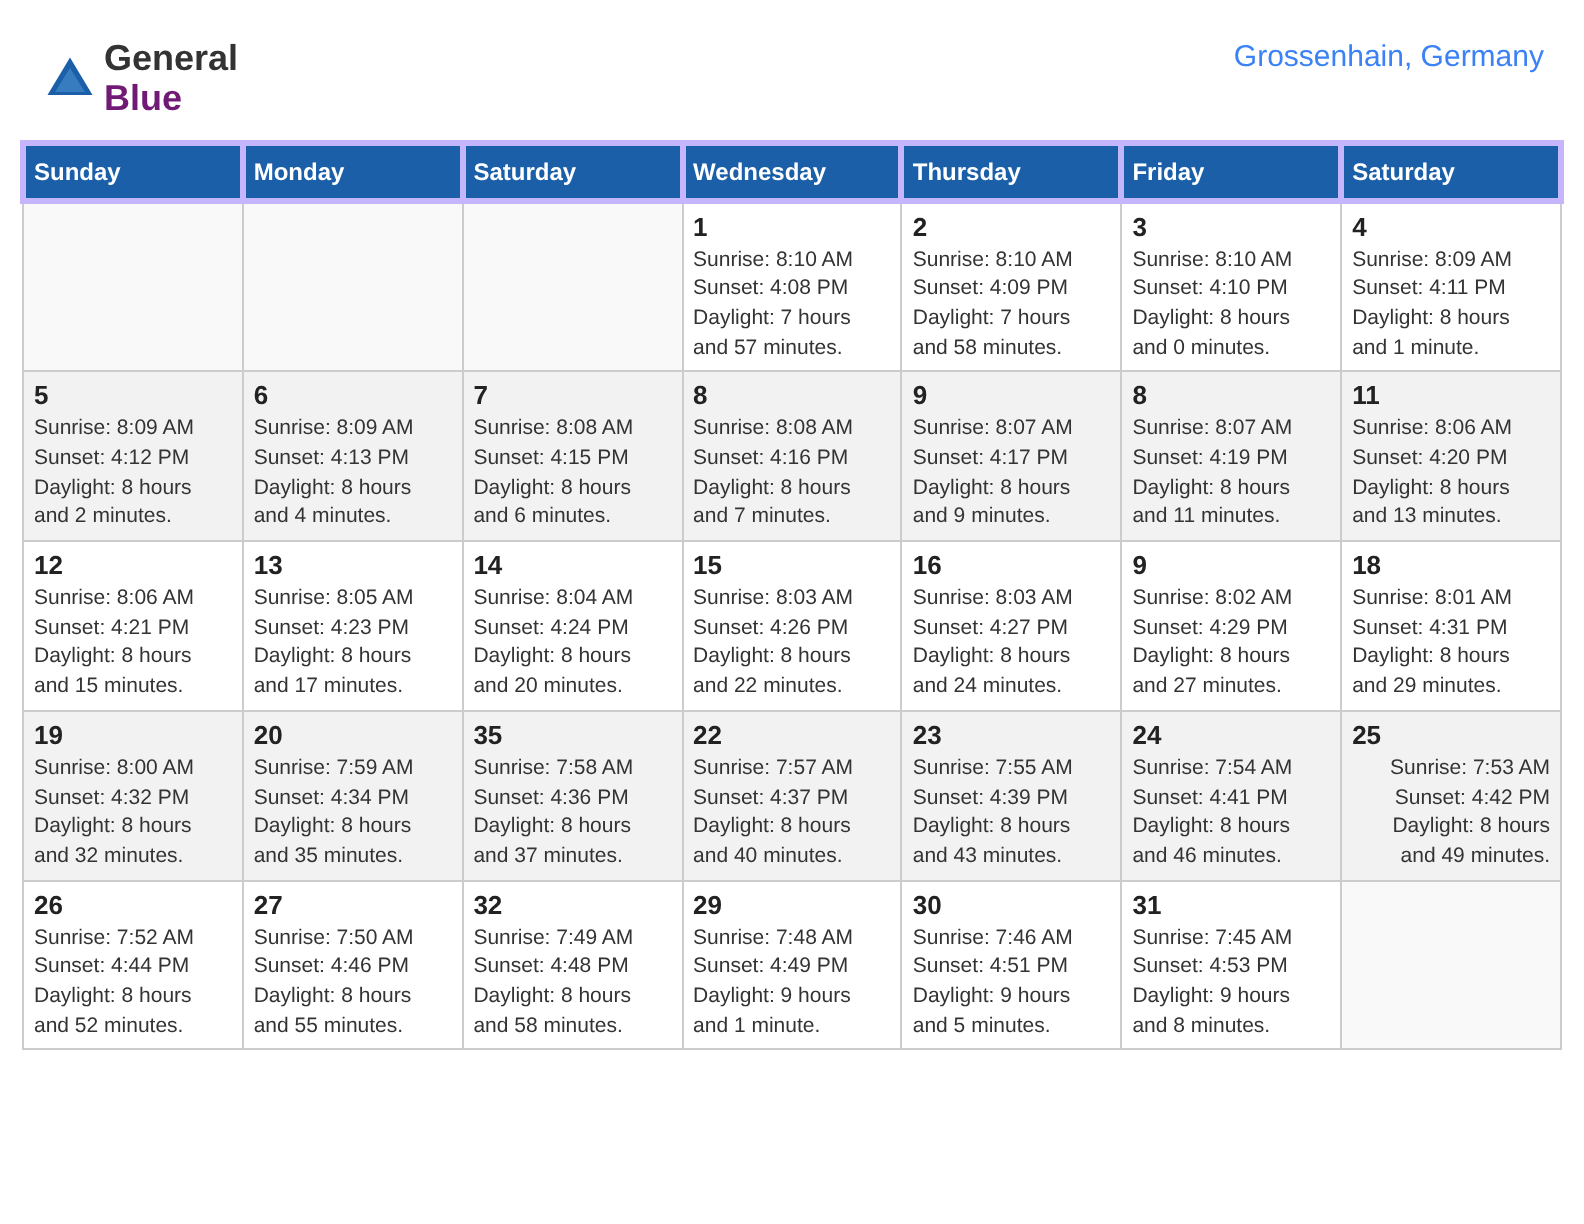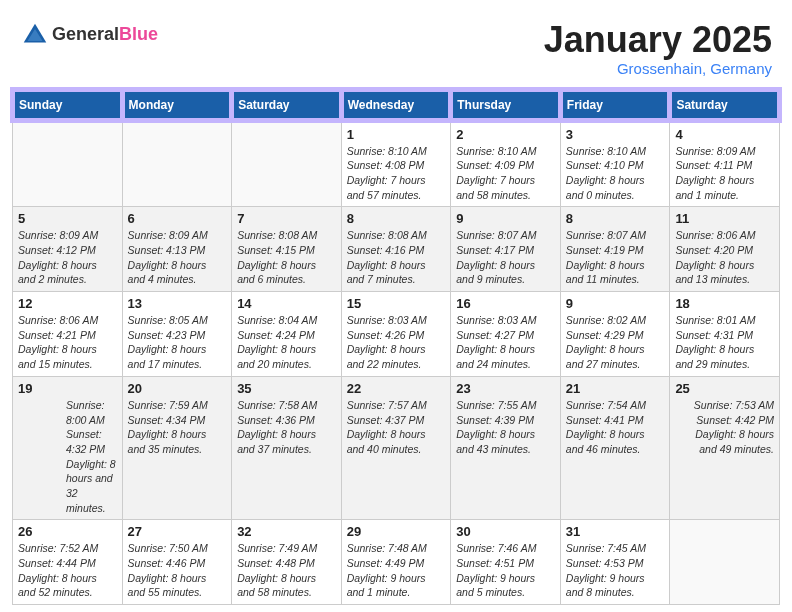--- a/index.html
+++ b/index.html
@@ -15,32 +15,32 @@
       justify-content: space-between;
       align-items: flex-start;
       padding: 10px 10px 5px 10px;
     }
     .logo {
       display: flex;
       align-items: center;
     }
     .logo-text {
       display: flex;
-      flex-direction: row;
+      flex-direction: column;
       line-height: 1.1;
     }
     .logo-general {
       font-size: 18px;
       font-weight: bold;
       color: #333;
     }
     .logo-blue {
       font-size: 18px;
       font-weight: bold;
-      color: #ec4899;
+      color: #701a75;
     }
     .logo-icon {
       width: 30px;
       height: 30px;
       margin-right: 2px;
     }
     .title-block {
       text-align: right;
     }
     .month-title {
@@ -58,21 +58,21 @@
       border-collapse: collapse;
       margin-top: 5px;
       font-size: 11px;
     }
     .calendar th {
       background: #1a5fa8;
       color: #fff;
       padding: 6px 4px;
       text-align: left;
       font-size: 12px;
-      border: 5px solid #c4b5fd;
+      border: 3px solid #c4b5fd;
     }
     .calendar td {
       border: 1px solid #ccc;
       vertical-align: top;
       padding: 4px 5px;
       width: calc(100% / 7);
       min-height: 80px;
       height: 80px;
       background: #fff;
     }
@@ -88,42 +88,40 @@
     .day-number {
       font-weight: bold;
       font-size: 13px;
       color: #222;
       margin-bottom: 2px;
     }
     .day-info {
       color: #333;
       font-size: 10.5px;
       line-height: 1.4;
-      font-style: italic;
     }
     .row-even td { background: #f2f2f2; }
     .row-odd td { background: #ffffff; }
     .row-odd td.empty { background: #f9f9f9; }
   </style>
 </head>
 <body>
 
 <div class="header">
   <div class="logo">
     <svg class="logo-icon" viewBox="0 0 40 40">
       <polygon points="20,5 35,30 5,30" fill="#1a5fa8"></polygon>
       <polygon points="20,12 30,28 10,28" fill="#5599d8" opacity="0.5"></polygon>
     </svg>
     <div class="logo-text">
       <span class="logo-general">General</span>
       <span class="logo-blue">Blue</span>
     </div>
   </div>
   <div class="title-block">
-    <div class="month-title">January 2025</div>
     <div class="location">Grossenhain, Germany</div>
   </div>
 </div>
 
 <table class="calendar">
   <thead>
     <tr>
     <th>Sunday</th>
         <th>Monday</th>
         <th>Saturday</th>
@@ -247,21 +245,21 @@
         <td>
           <div class="day-number">18</div>
           <div class="day-info" style="white-space: pre-line;">Sunrise: 8:01 AM
 Sunset: 4:31 PM
 Daylight: 8 hours and 29 minutes.</div>
         </td>
       </tr>
       <tr class="row-even">
         <td>
           <div class="day-number">19</div>
-          <div class="day-info" style="white-space: pre-line; margin-left: 48px;">Sunrise: 8:00 AM
+          <div class="day-info" style="white-space: pre-line;">Sunrise: 8:00 AM
 Sunset: 4:32 PM
 Daylight: 8 hours and 32 minutes.</div>
         </td>
         <td>
           <div class="day-number">20</div>
           <div class="day-info" style="white-space: pre-line;">Sunrise: 7:59 AM
 Sunset: 4:34 PM
 Daylight: 8 hours and 35 minutes.</div>
         </td>
         <td>
@@ -276,21 +274,21 @@
 Sunset: 4:37 PM
 Daylight: 8 hours and 40 minutes.</div>
         </td>
         <td>
           <div class="day-number">23</div>
           <div class="day-info" style="white-space: pre-line;">Sunrise: 7:55 AM
 Sunset: 4:39 PM
 Daylight: 8 hours and 43 minutes.</div>
         </td>
         <td>
-          <div class="day-number">21</div>
+          <div class="day-number">24</div>
           <div class="day-info" style="white-space: pre-line;">Sunrise: 7:54 AM
 Sunset: 4:41 PM
 Daylight: 8 hours and 46 minutes.</div>
         </td>
         <td>
           <div class="day-number">25</div>
           <div class="day-info" style="white-space: pre-line; text-align: right;">Sunrise: 7:53 AM
 Sunset: 4:42 PM
 Daylight: 8 hours and 49 minutes.</div>
         </td>

